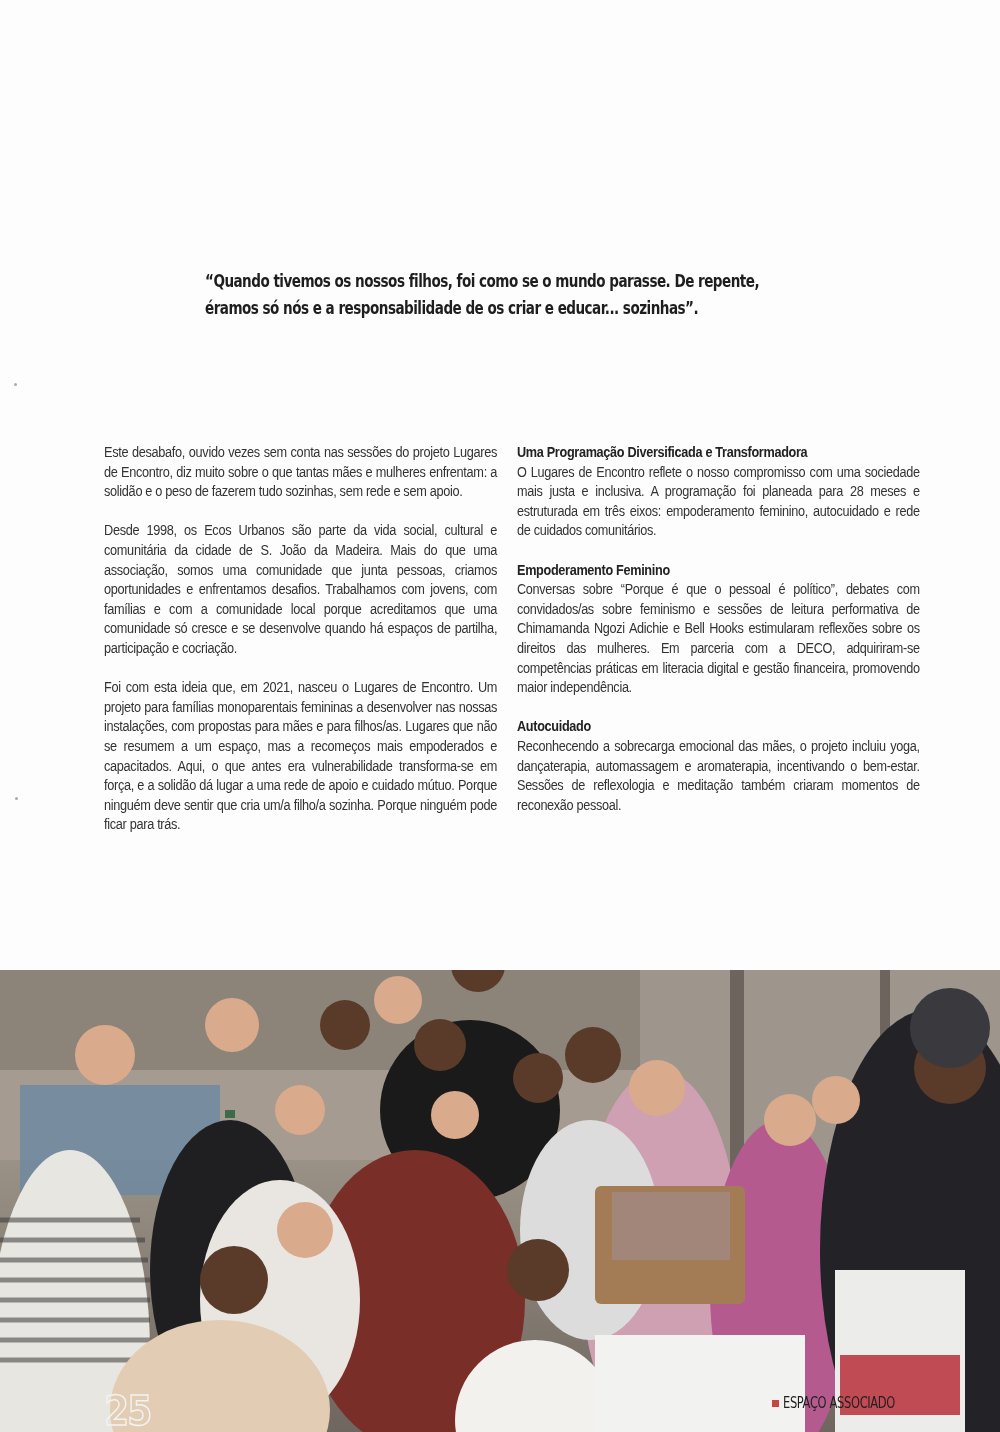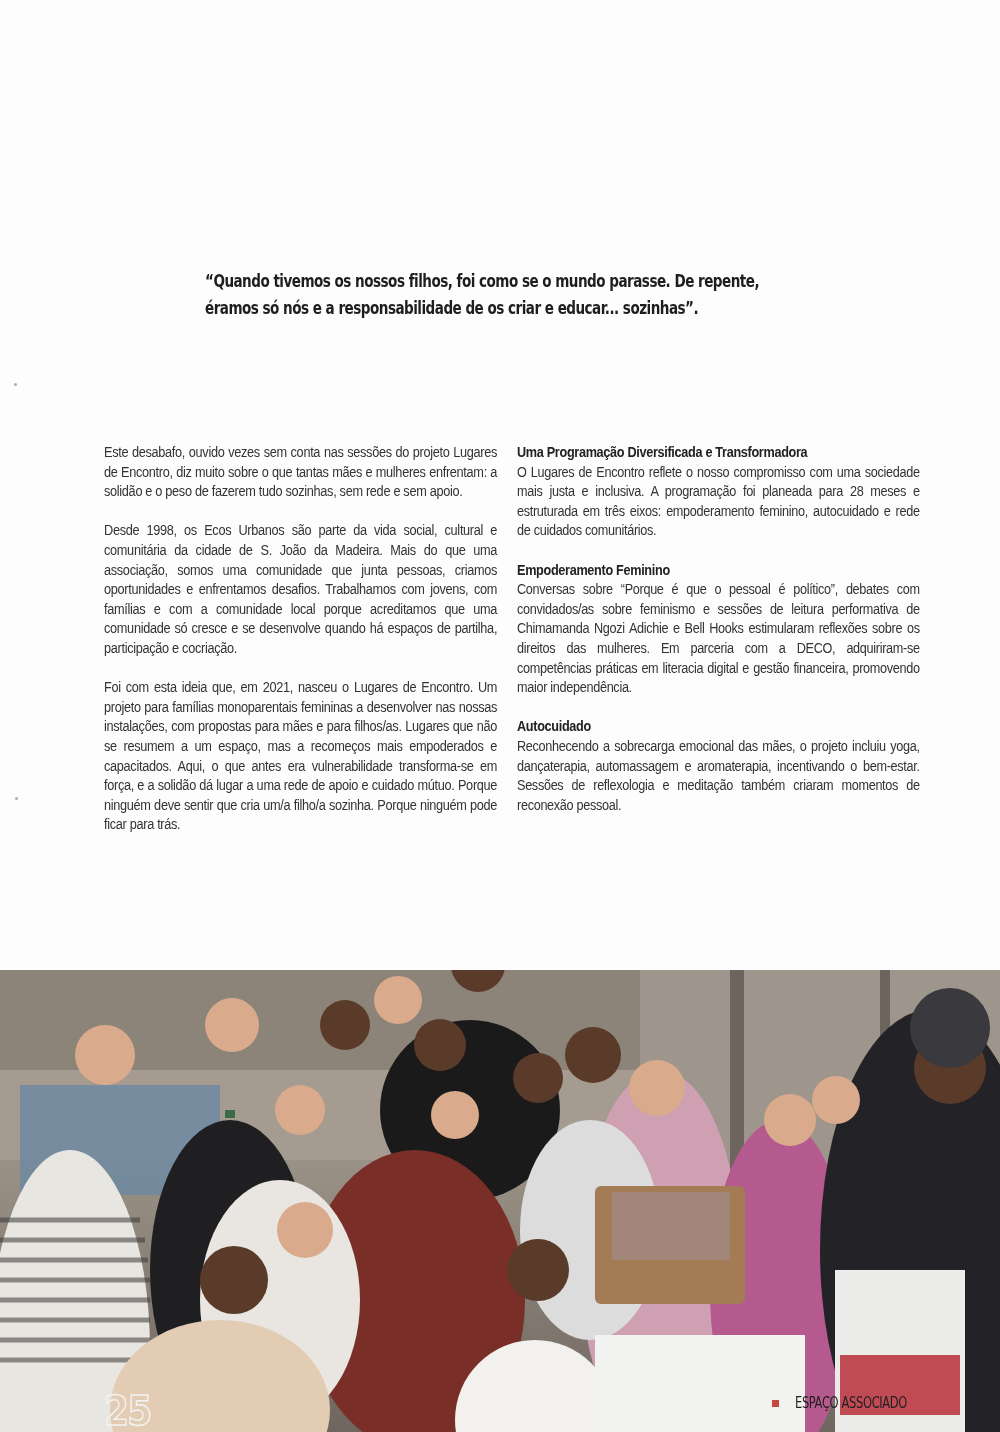--- a/index.html
+++ b/index.html
@@ -33,21 +33,21 @@
     }
     .photo svg { position: absolute; inset: 0; }
 
     .page-number {
       position: absolute; left: 104px; top: 1388px;
       font-family: "DejaVu Sans", sans-serif; font-size: 40px; font-weight: bold;
       color: transparent; -webkit-text-stroke: 1.5px #f2f2f2; letter-spacing: -2px;
       transform: scaleX(.9); transform-origin: left top;
     }
     .section-footer {
-      position: absolute; left: 772px; top: 1394px; display: flex; align-items: center; gap: 16px;
+      position: absolute; left: 772px; top: 1394px; display: flex; align-items: center; gap: 4px;
     }
     .section-footer .bullet { width: 7px; height: 7px; background: #c8463f; }
     .section-footer .label {
       font-family: "DejaVu Sans Condensed", "DejaVu Sans", sans-serif; font-size: 15px;
       color: #1f1f1f; letter-spacing: -0.4px; transform: scaleX(.85); transform-origin: left center;
       text-transform: uppercase;
     }
   </style>
 </head>
 <body>

